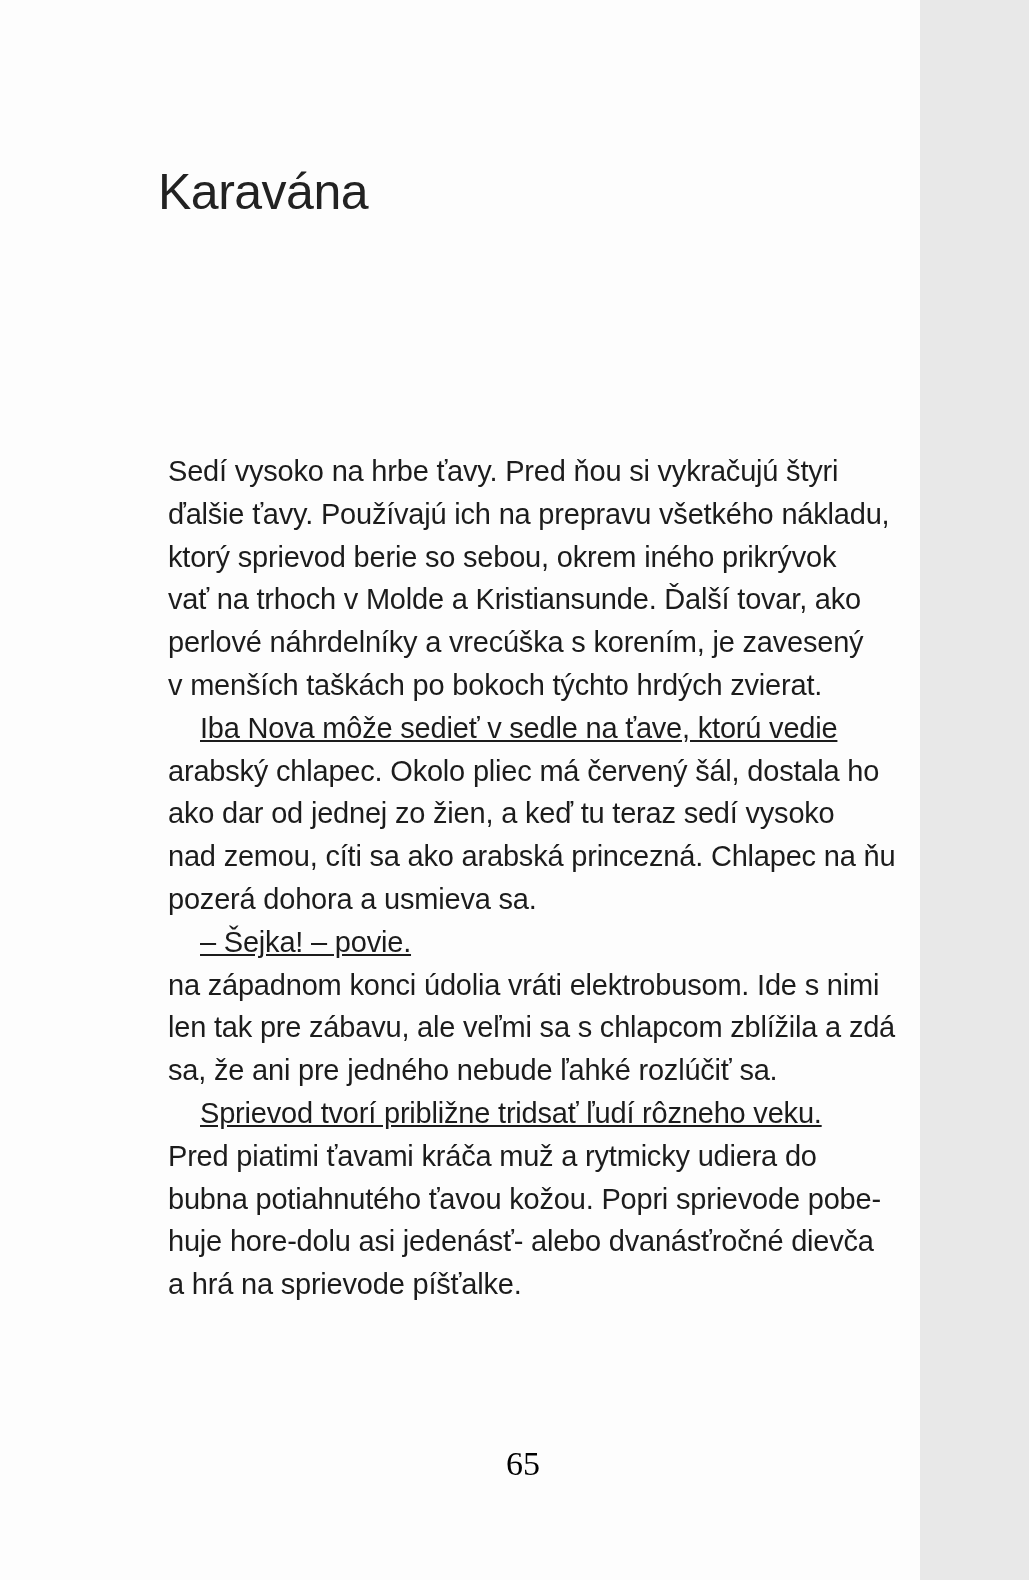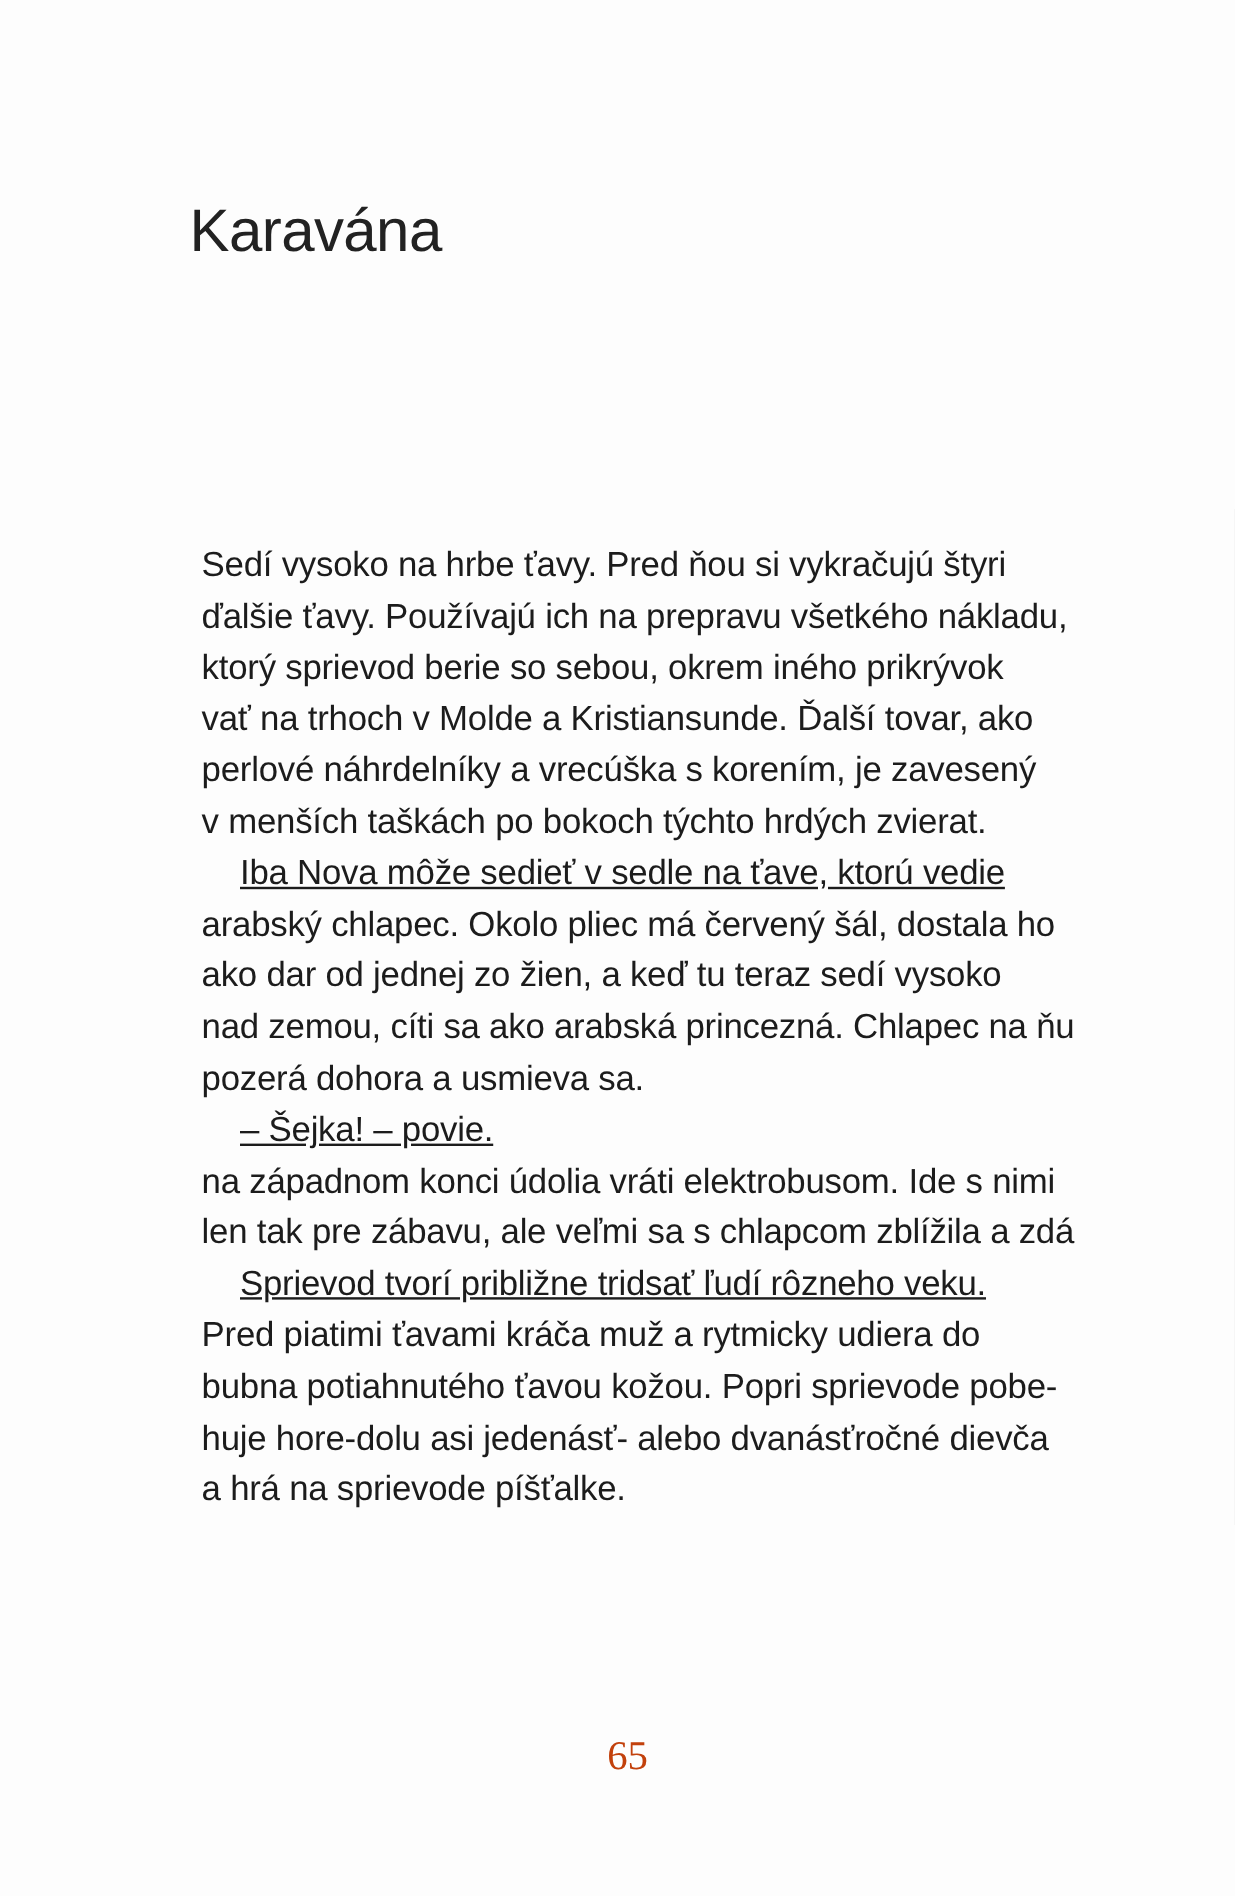--- a/index.html
+++ b/index.html
@@ -2,21 +2,21 @@
 <html><head>
 <meta charset="utf-8">
 <style>
   html, body {
     margin: 0;
     padding: 0;
     background: #e8e8e8;
   }
   .page {
     position: relative;
-    width: 1029px;
+    width: 920px;
     height: 1580px;
     background: #fdfdfd;
     font-family: "Liberation Sans", sans-serif;
     color: #1c1c1c;
     overflow: hidden;
   }
   .chapter-title {
     position: absolute;
     left: 158px;
     top: 163px;
@@ -44,21 +44,21 @@
     text-decoration: underline;
   }
   .page-number {
     position: absolute;
     left: 160px;
     top: 1445px;
     width: 726px;
     text-align: center;
     font-family: "Liberation Serif", "DejaVu Serif", serif;
     font-size: 34px;
-    color: #c2410c;
+    color: #000000;
   }
 </style>
 </head>
 <body>
 
 <div class="page">
   <h1 class="chapter-title">Karavána</h1>
 
   <div class="body-text">
       <div class="line">Sedí vysoko na hrbe ťavy. Pred ňou si vykračujú štyri</div>
@@ -68,20 +68,21 @@
       <div class="line">perlové náhrdelníky a vrecúška s korením, je zavesený</div>
       <div class="line">v menších taškách po bokoch týchto hrdých zvierat.</div>
       <div class="line indent">Iba Nova môže sedieť v sedle na ťave, ktorú vedie</div>
       <div class="line">arabský chlapec. Okolo pliec má červený šál, dostala ho</div>
       <div class="line">ako dar od jednej zo žien, a keď tu teraz sedí vysoko</div>
       <div class="line">nad zemou, cíti sa ako arabská princezná. Chlapec na ňu</div>
       <div class="line">pozerá dohora a usmieva sa.</div>
       <div class="line indent">– Šejka! – povie.</div>
       <div class="line">na západnom konci údolia vráti elektrobusom. Ide s nimi</div>
       <div class="line">len tak pre zábavu, ale veľmi sa s chlapcom zblížila a zdá</div>
+      <div class="line">sa, že ani pre jedného nebude ľahké rozlúčiť sa.</div>
       <div class="line indent">Sprievod tvorí približne tridsať ľudí rôzneho veku.</div>
       <div class="line">Pred piatimi ťavami kráča muž a rytmicky udiera do</div>
       <div class="line">bubna potiahnutého ťavou kožou. Popri sprievode pobe-</div>
       <div class="line">huje hore-dolu asi jedenásť- alebo dvanásťročné dievča</div>
       <div class="line">a hrá na sprievode píšťalke.</div>
     </div>
 
   <div class="page-number">65</div>
 </div>
 

